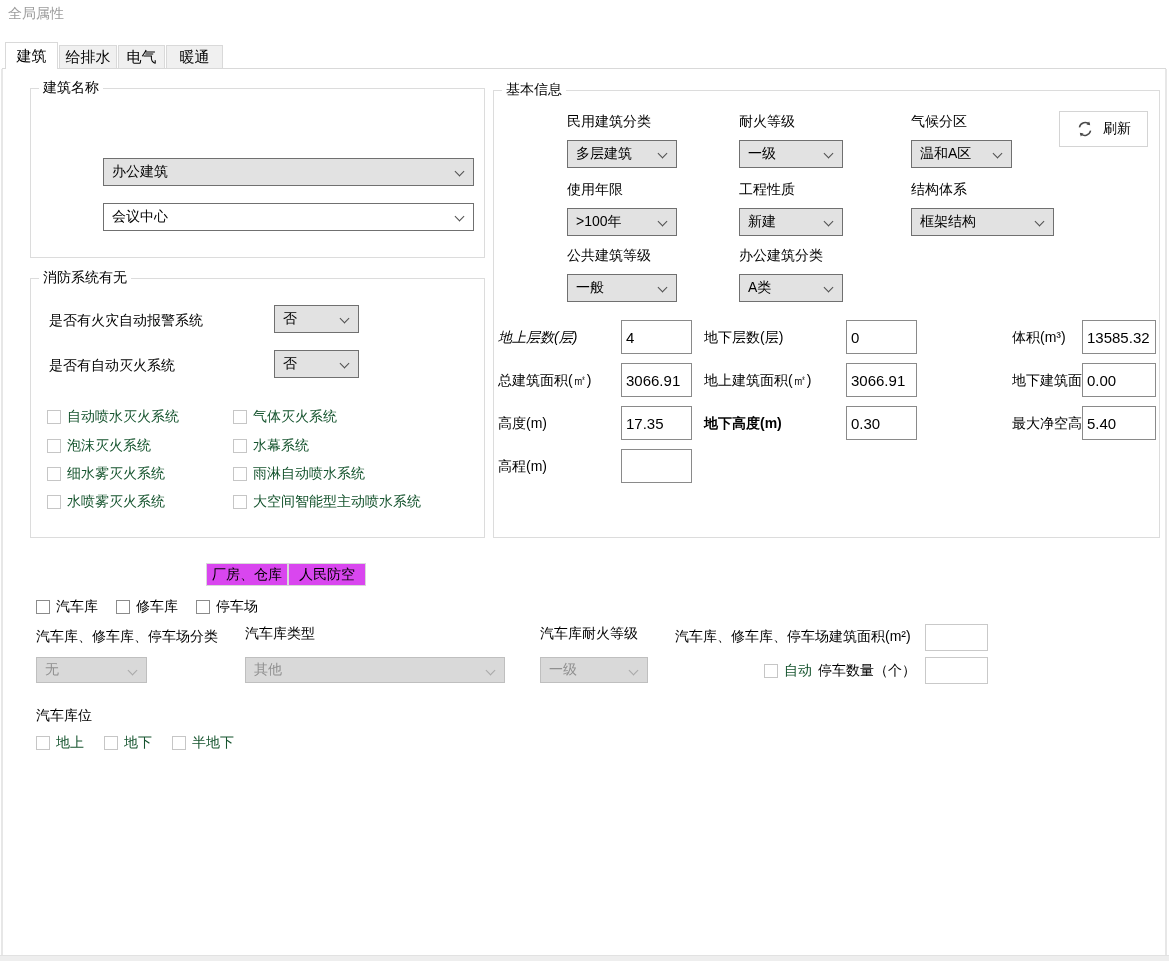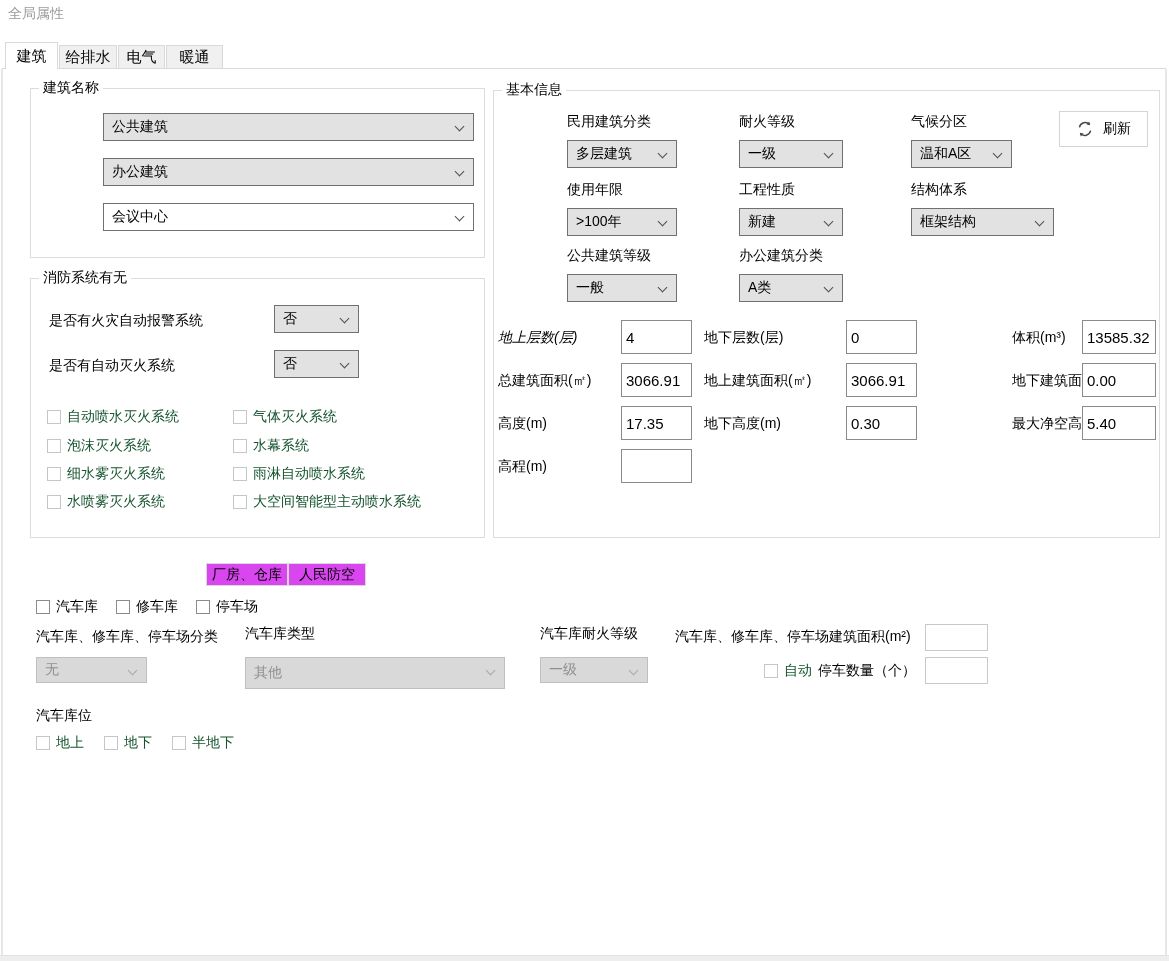--- a/index.html
+++ b/index.html
@@ -77,24 +77,20 @@
   <div class="tab" style="left:166px;width:57px;">
       <span>暖通</span>
     </div>
 
   <div class="edge-l"></div>
   <div class="edge-r"></div>
   <div class="edge-b"></div>
 
   <div class="group" style="left:30px;top:88px;width:455px;height:170px;">
     <span class="group-label">建筑名称</span>
-    <div class="combo" style="left:72px;top:24px;width:371px;">
-      <span>公共建筑</span>
-        <span class="chev"></span>
-    </div>
     <div class="combo" style="left:72px;top:69px;width:371px;">
       <span>办公建筑</span>
         <span class="chev"></span>
     </div>
     <div class="combo white" style="left:72px;top:114px;width:371px;">
       <span>会议中心</span>
         <span class="chev"></span>
     </div>
   </div>
 
@@ -214,21 +210,21 @@
 
   <span class="lbl" style="left:498px;top:372px;">总建筑面积(㎡)</span>
   <input class="tbox" style="left: 621px; top: 363px; width: 71px; height: 34px;" value="3066.91">
   <span class="lbl" style="left:704px;top:372px;">地上建筑面积(㎡)</span>
   <input class="tbox" style="left: 846px; top: 363px; width: 71px; height: 34px;" value="3066.91">
   <span class="lbl" style="left:1012px;top:372px;">地下建筑面积(㎡)</span>
   <input class="tbox" style="left: 1082px; top: 363px; width: 74px; height: 34px;" value="0.00">
 
   <span class="lbl" style="left:498px;top:415px;">高度(m)</span>
   <input class="tbox" style="left: 621px; top: 406px; width: 71px; height: 34px;" value="17.35">
-  <span class="lbl" style="left:704px;top:415px;">地下高度(m)</span>
+  <span class="lbl" style="left:704px;top:415px;font-weight:bold;">地下高度(m)</span>
   <input class="tbox" style="left: 846px; top: 406px; width: 71px; height: 34px;" value="0.30">
   <span class="lbl" style="left:1012px;top:415px;">最大净空高度(m)</span>
   <input class="tbox" style="left: 1082px; top: 406px; width: 74px; height: 34px;" value="5.40">
 
   <span class="lbl" style="left:498px;top:458px;">高程(m)</span>
   <input class="tbox" style="left: 621px; top: 449px; width: 71px; height: 34px;" value="">
 
   <div class="subtab" style="left:206px;top:563px;width:82px;">
       <span>厂房、仓库</span>
     </div>
@@ -249,21 +245,21 @@
       <span>停车场</span>
   </div>
 
   <span class="lbl clip2" style="left:36px;top:625px;width:192px;height:28px;">汽车库、修车库、停车场分类</span>
   <div class="combo disabled" style="left:36px;top:657px;width:111px;height:26px;">
     <span>无</span>
       <span class="chev"></span>
   </div>
 
   <span class="lbl" style="left:245px;top:625px;">汽车库类型</span>
-  <div class="combo disabled" style="left:245px;top:657px;width:260px;height:32px;">
+  <div class="combo disabled" style="left:245px;top:657px;width:260px;height:26px;">
     <span>其他</span>
       <span class="chev"></span>
   </div>
 
   <span class="lbl" style="left:540px;top:625px;">汽车库耐火等级</span>
   <div class="combo disabled" style="left:540px;top:657px;width:108px;height:26px;">
     <span>一级</span>
       <span class="chev"></span>
   </div>
 

